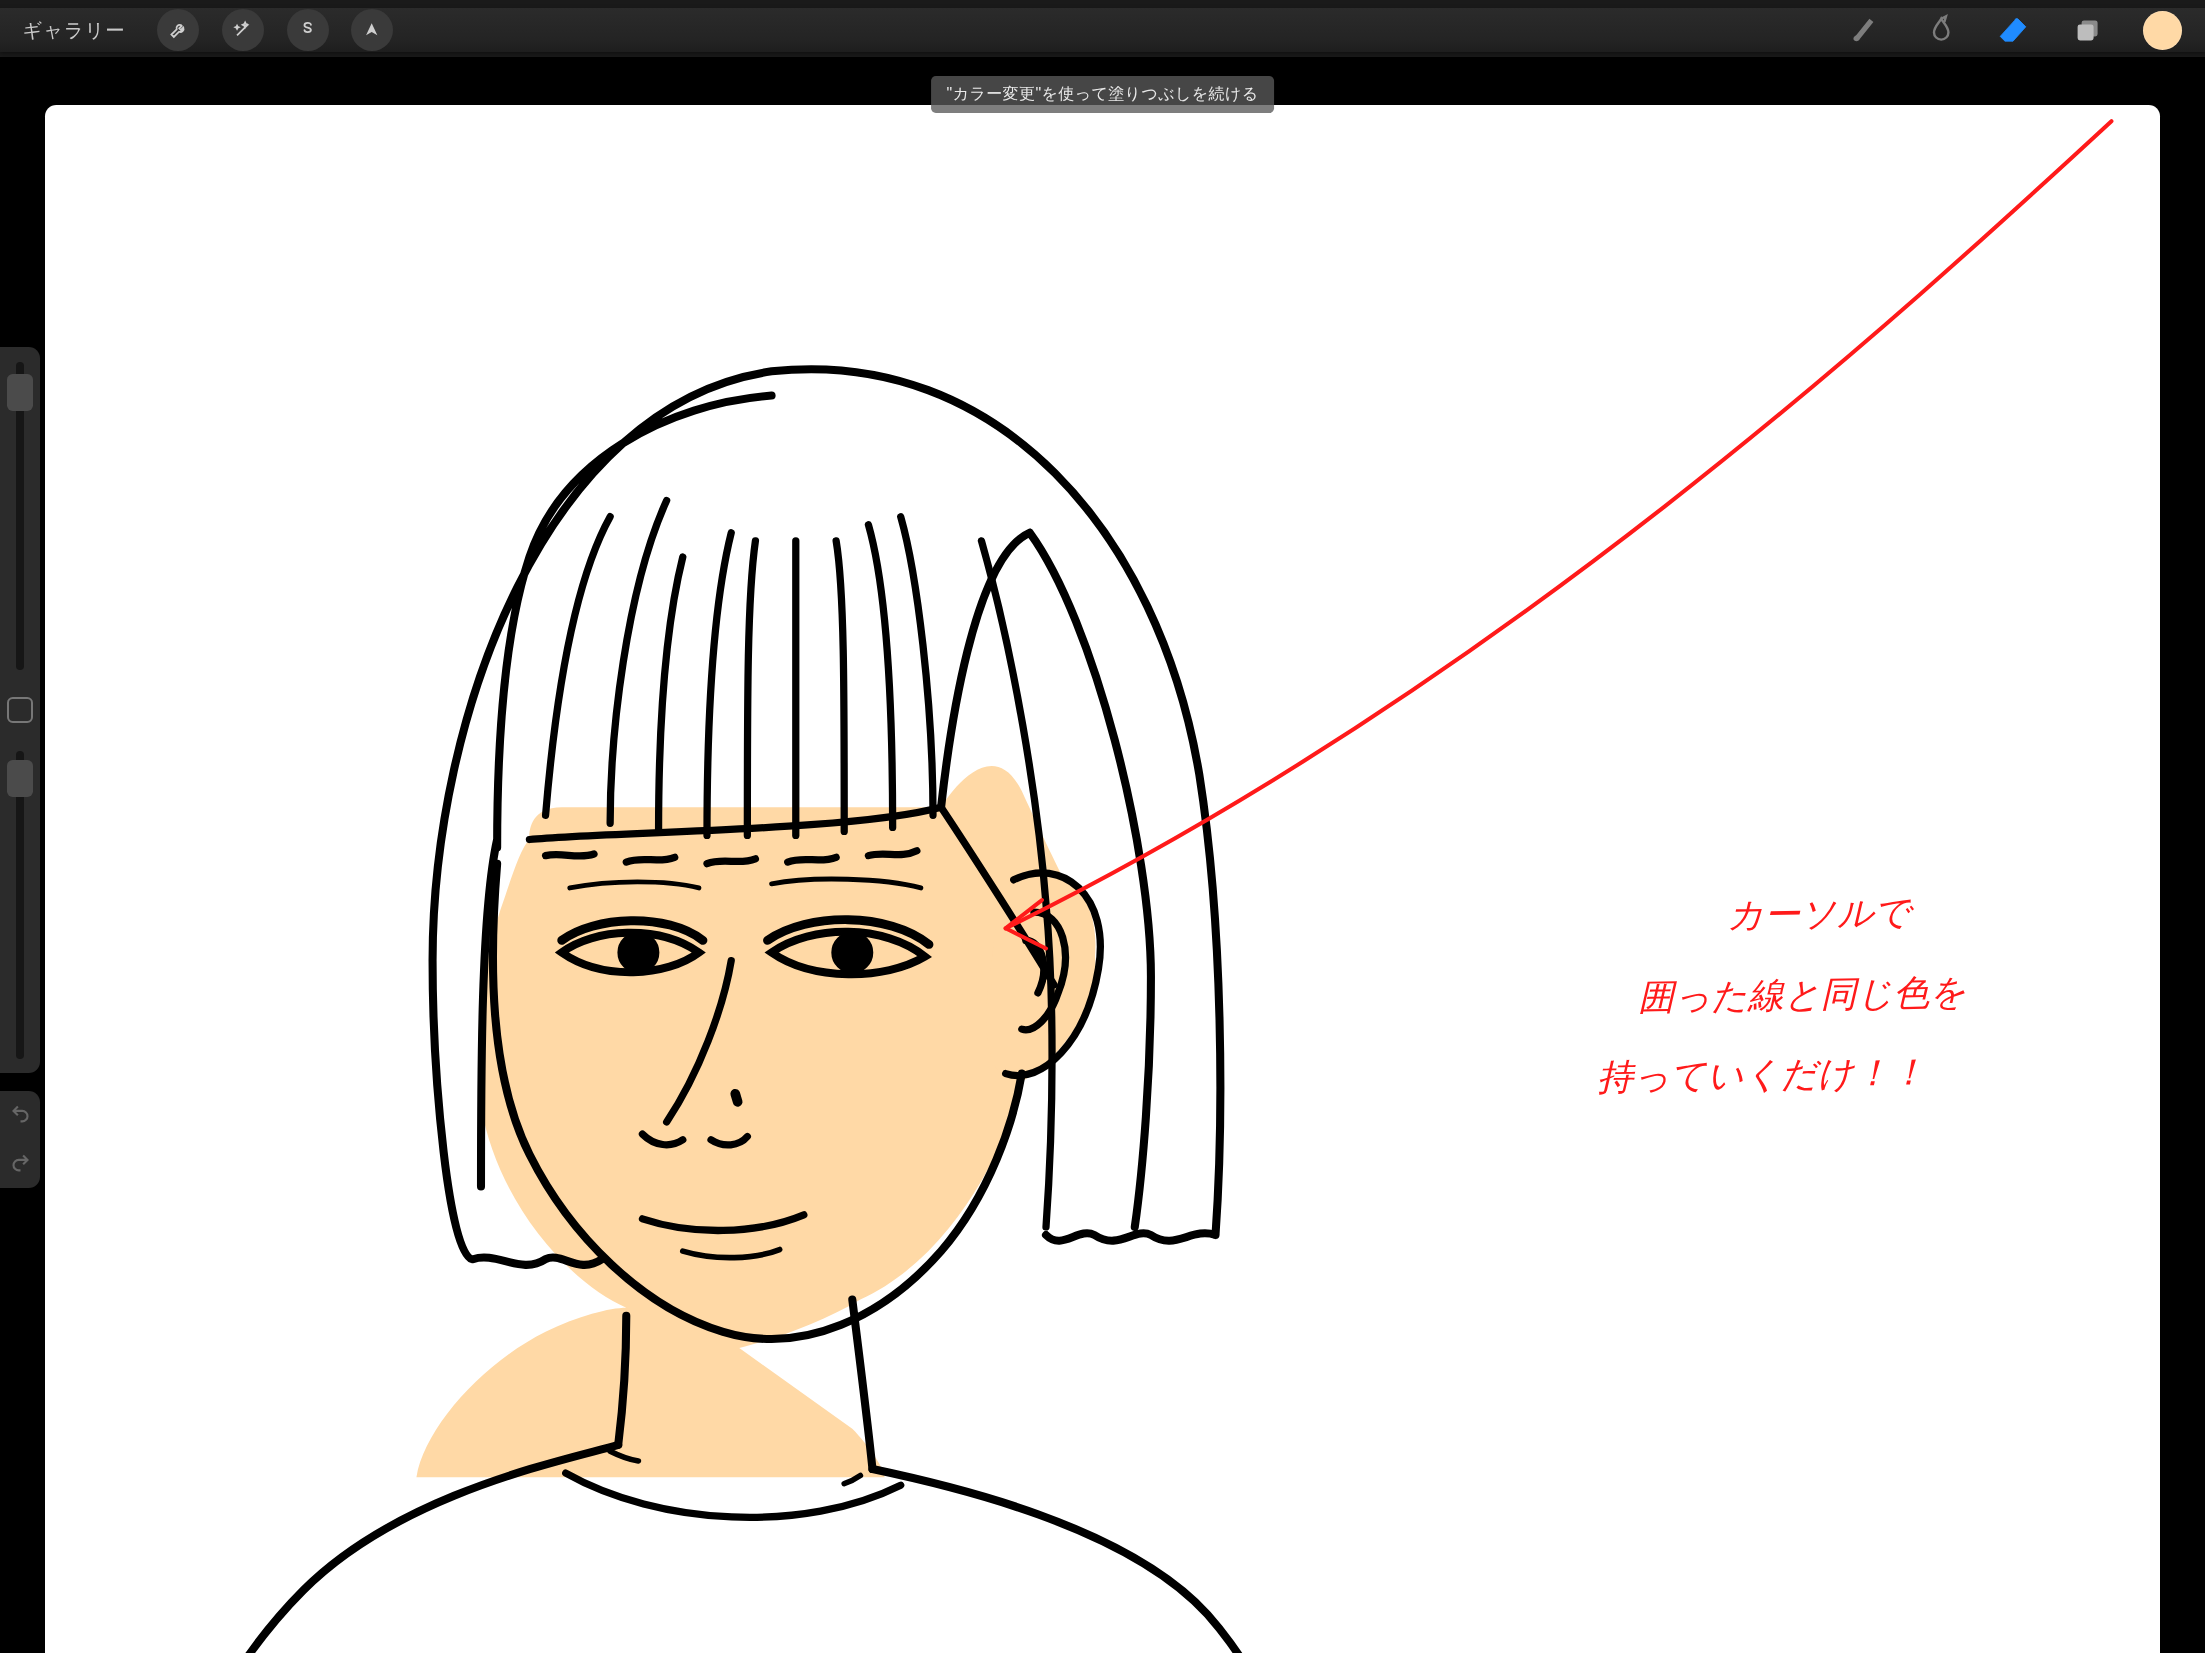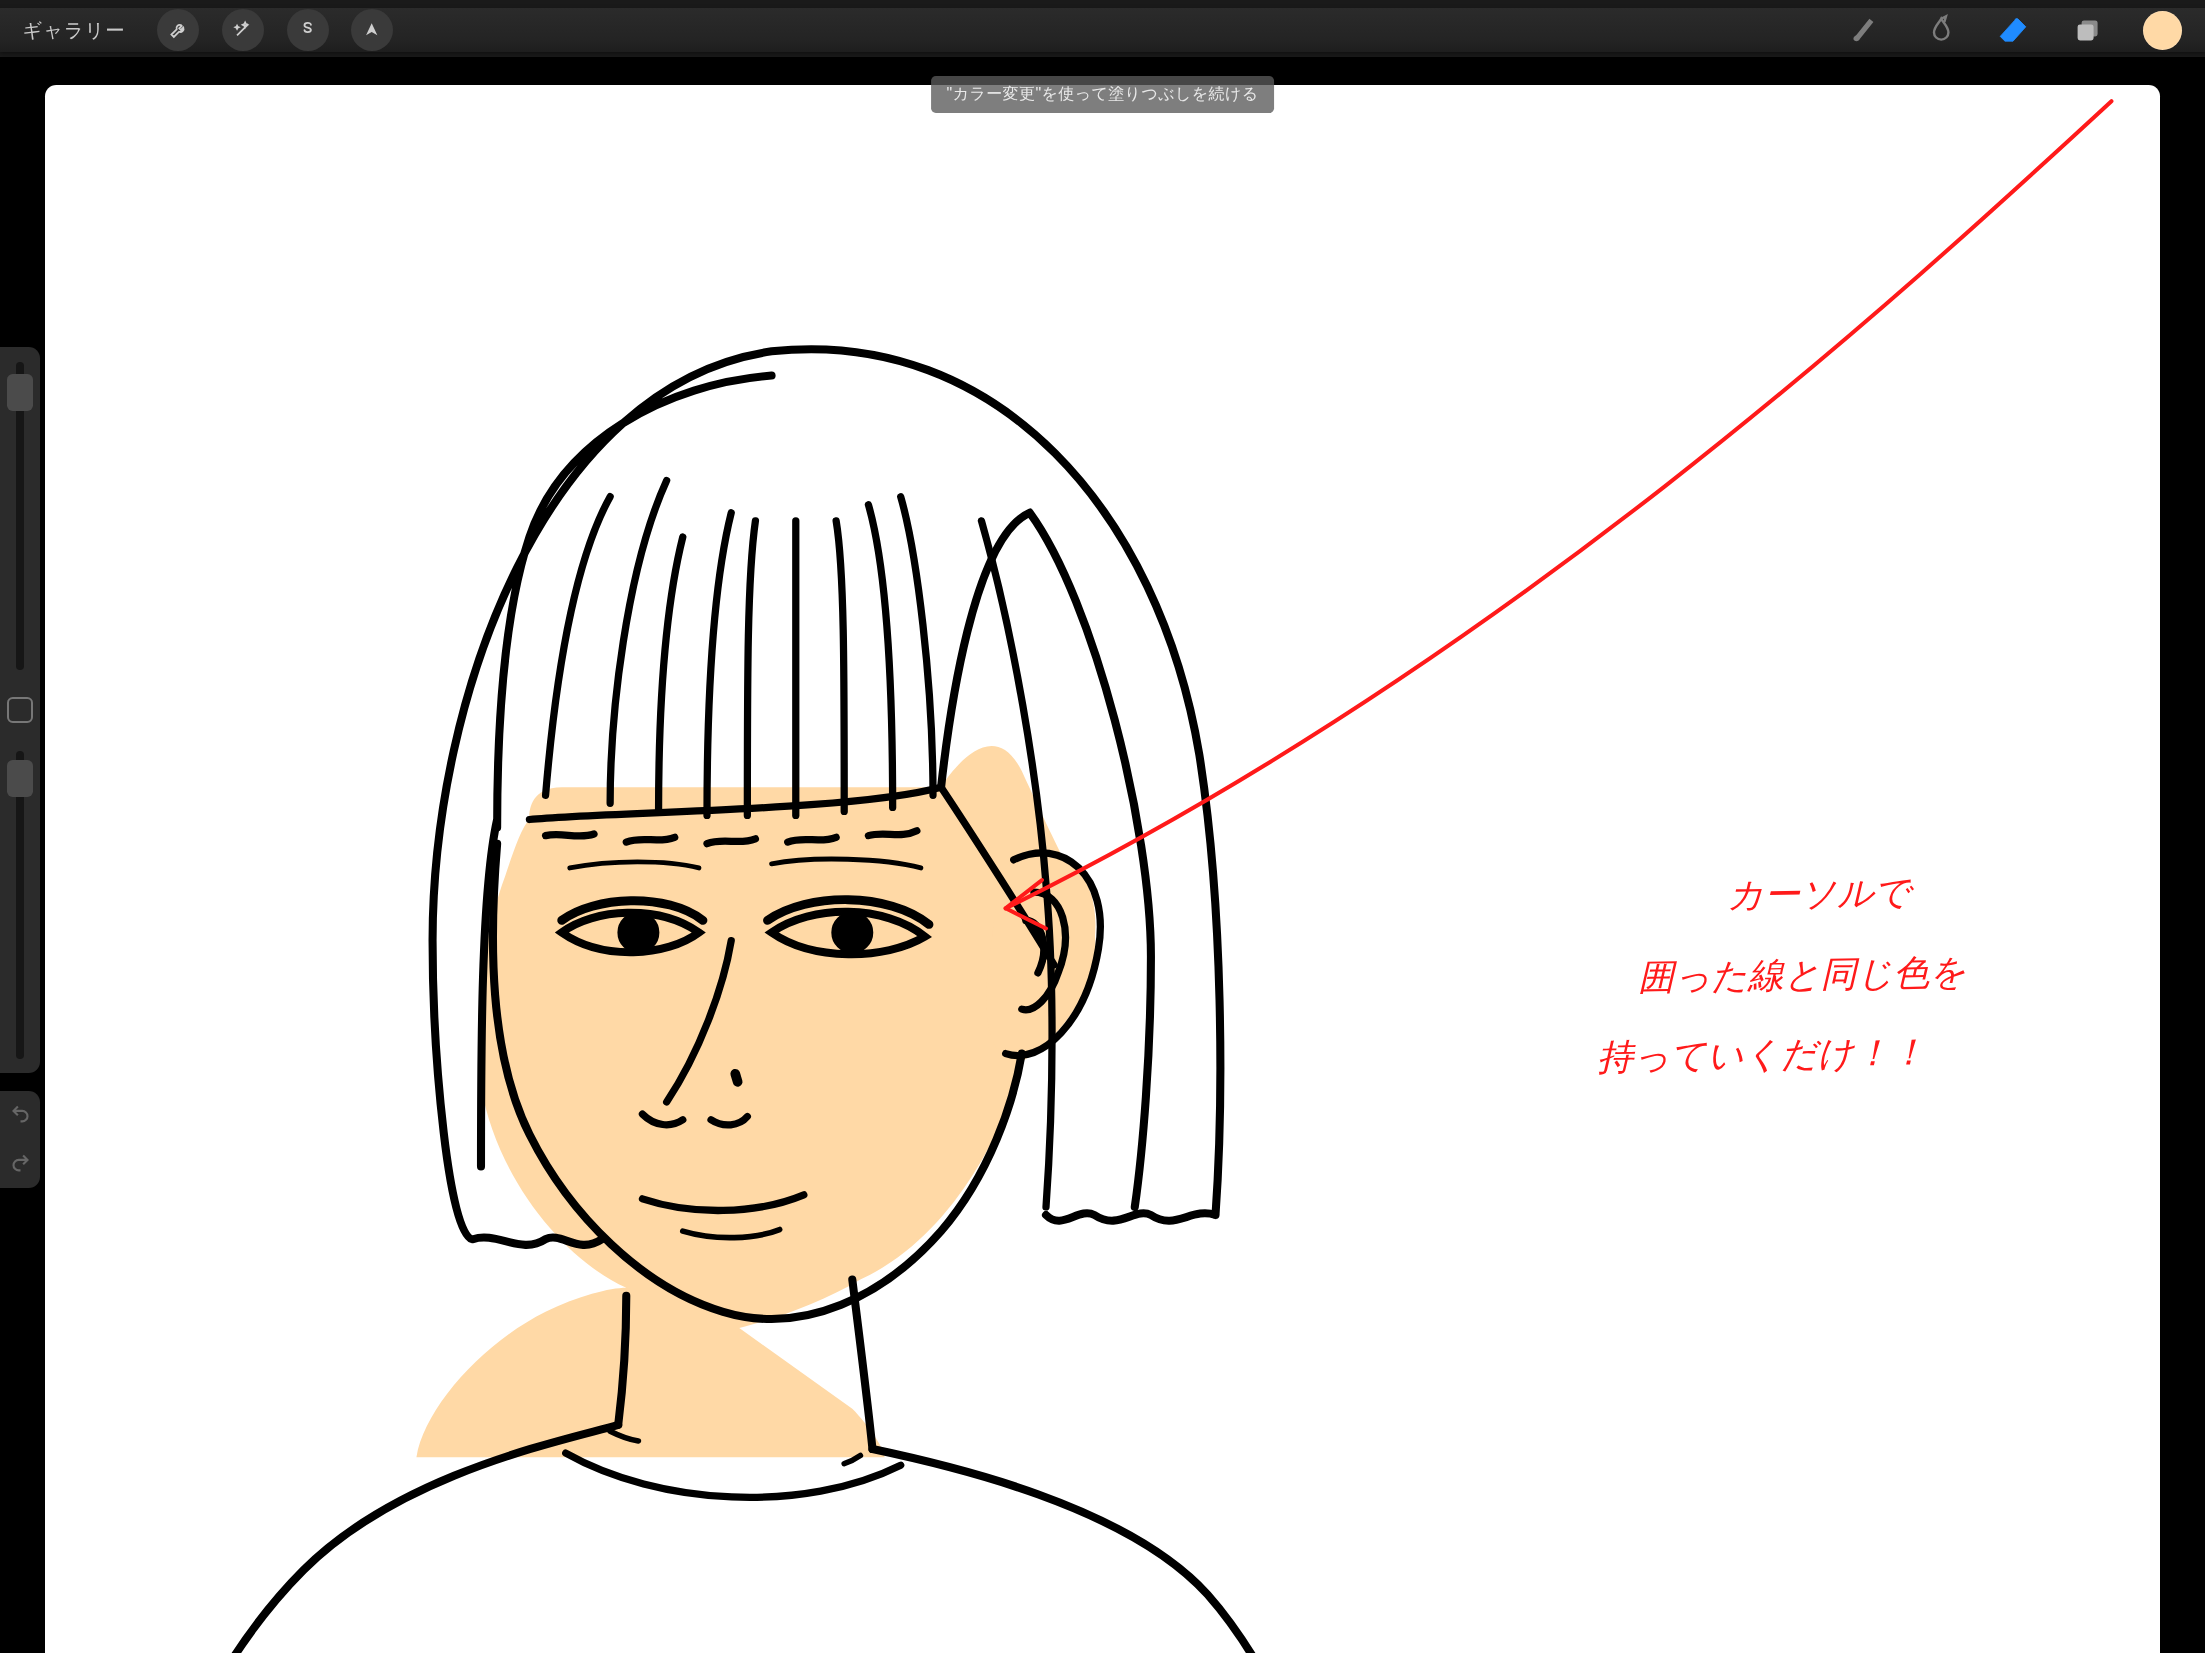--- a/index.html
+++ b/index.html
@@ -102,21 +102,21 @@
     z-index:60;
   }
   .mini-sidebar svg { width:21px;height:21px;stroke:#666;fill:none;stroke-width:2.4; }
 
   
   .canvas-wrap {
     position: absolute;
     top: 57px; left: 0; right: 0; bottom: 0;
     background: #000;
     display:flex;align-items:flex-start;justify-content:center;
-    padding-top: 28px;
+    padding-top: 48px;
   }
   .canvas {
     width: 2115px;
     height: 1582px;
     background: #ffffff;
     border-radius: 11.3px;
     position: relative;
     overflow: hidden;
   }
 

